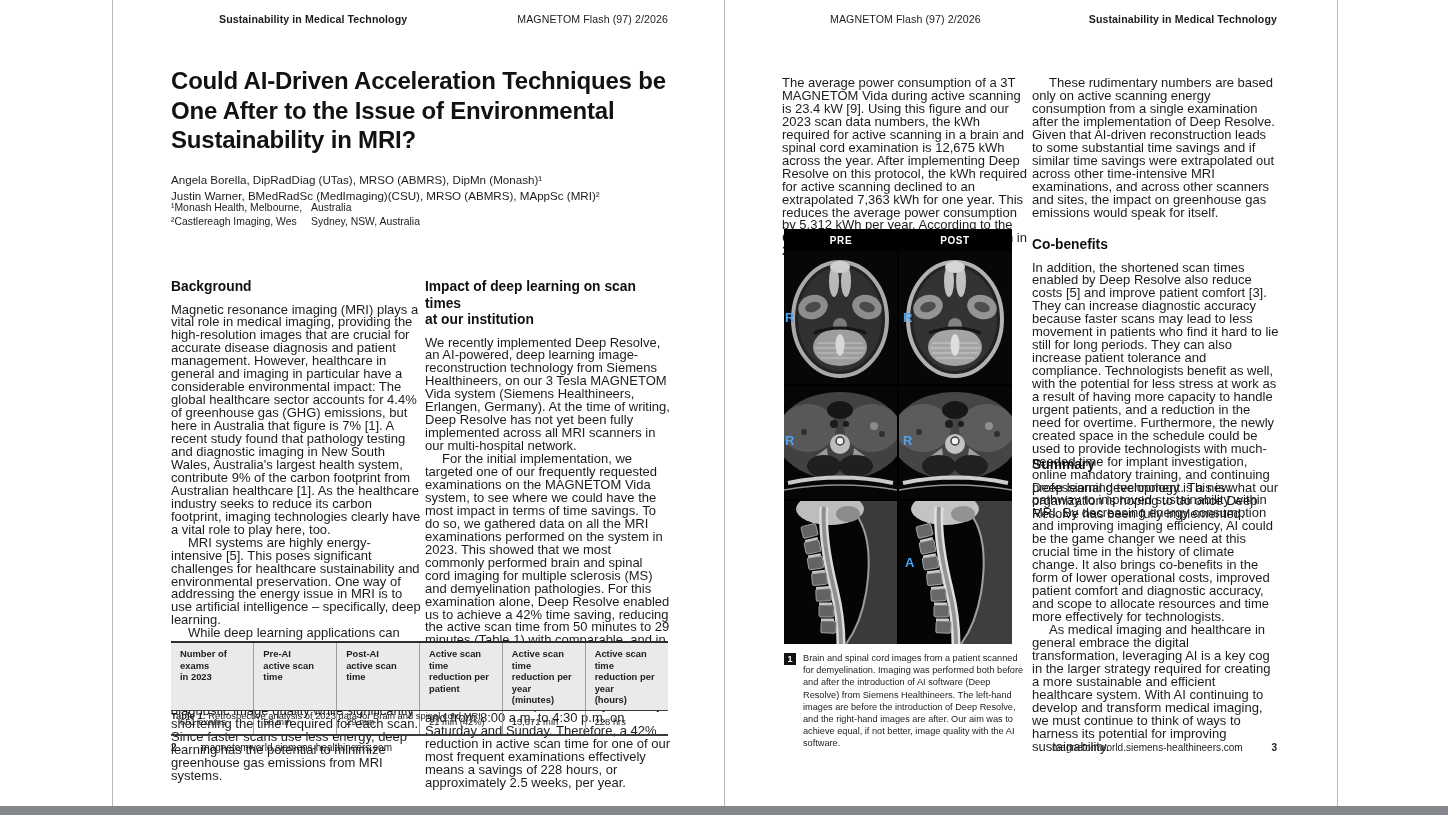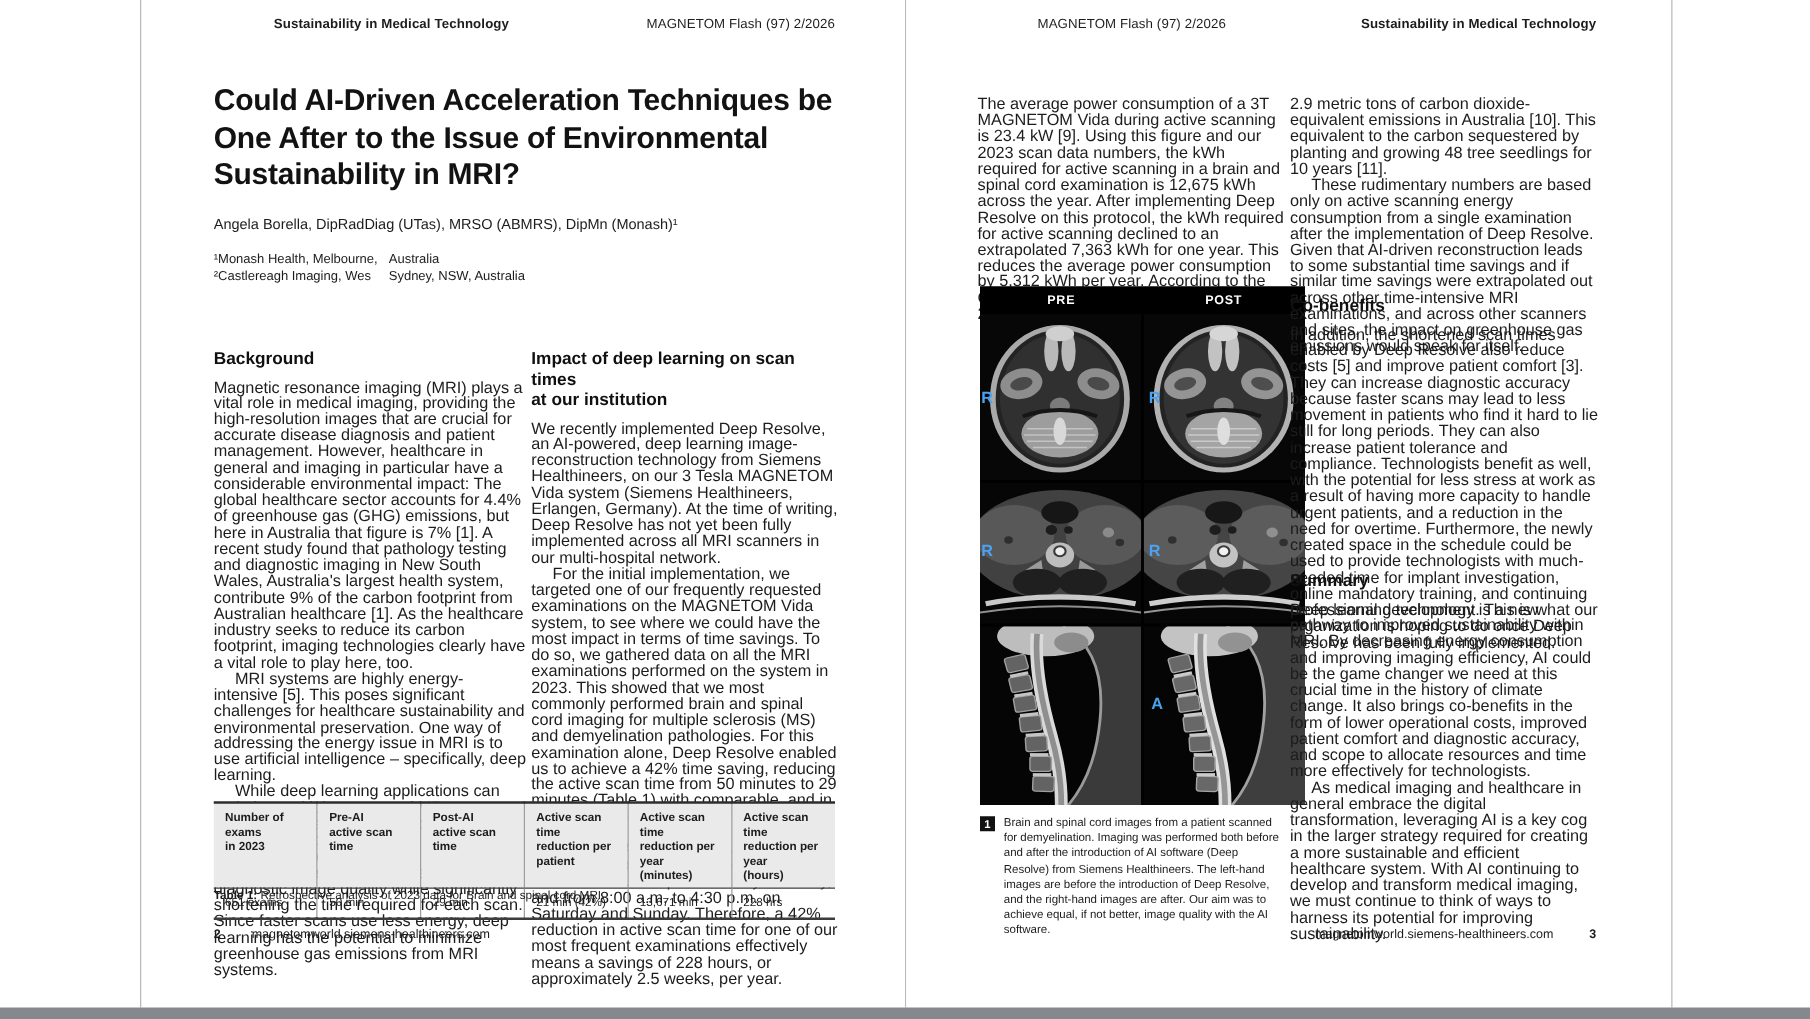--- a/index.html
+++ b/index.html
@@ -44,21 +44,21 @@
   .results-table th{ font-size:9.4px; font-weight:700; line-height:11.6px; white-space:pre-line;
     border-bottom:1.5px solid #3c3c3c; height:46px; }
   .results-table td{ font-size:9.4px; line-height:11.6px; height:25px; }
   .table-caption{ position:absolute; left:170px; top:714px; width:500px; font-size:9.4px; line-height:12px; }
   .table-caption b{ font-weight:700; }
 
   .page-footer{ position:absolute; top:746px; font-size:10px; }
   .pf-num{ font-weight:700; }
 
   
-  .mri-figure{ position:absolute; left:784px; top:233px; width:260px; height:415px;
+  .mri-figure{ position:absolute; left:784px; top:233px; width:228px; height:415px;
     background:#000; display:flex; flex-direction:column; }
   .mri-band{ height:22px; display:flex; align-items:center; }
   .mri-band span{ flex:1; text-align:center; color:#fff; font-size:10px; font-weight:700; letter-spacing:.6px; }
   .mri-row{ display:flex; gap:2px; margin-bottom:2px; }
   .mri-row:last-child{ margin-bottom:0; }
   .mri-cell{ position:relative; flex:1; overflow:hidden; background:#050505; }
   .mri-cell svg{ display:block; width:100%; height:100%; }
   .r1{ height:133px; } .r2{ height:113px; } .r3{ height:143px; }
   .orient-marker{ position:absolute; color:var(--marker-blue); font-weight:700; font-size:13px; }
 
@@ -74,20 +74,21 @@
 
   <div class="page" id="page-left">
 
     <div class="running-head rh-left rh-bold" style="left:58px; width:300px;">Sustainability in Medical Technology</div>
     <div class="running-head rh-right" style="left:255px; width:300px;">MAGNETOM Flash (97) 2/2026</div>
 
     <h1 class="article-title" style="left:58px;">Could AI-Driven Acceleration Techniques be One After to the Issue of Environmental Sustainability in MRI?</h1>
 
     <div class="authors" style="left:58px;">
       <div>Angela Borella, DipRadDiag (UTas), MRSO (ABMRS), DipMn (Monash)¹</div>
+      <div>Justin Warner, BMedRadSc (MedImaging)(CSU), MRSO (ABMRS), MAppSc (MRI)²</div>
     </div>
 
     <div class="affiliations" style="left:58px;">
       <div><span class="affil-left">¹Monash Health, Melbourne,</span><span>Australia</span></div>
       <div><span class="affil-left">²Castlereagh Imaging, Wes</span><span>Sydney, NSW, Australia</span></div>
     </div>
 
     <div class="col" style="left:58px; top:283px; width:251px;">
       <h2>Background</h2>
       <div>
@@ -319,21 +320,20 @@
       </div>
     </div>
 
     <div class="fig-caption" style="left:59px;">
       <span class="fig-num">1</span>
       <span class="fig-text">Brain and spinal cord images from a patient scanned for demyelination. Imaging was performed both before and after the introduction of AI software (Deep Resolve) from Siemens Healthineers. The left-hand images are before the introduction of Deep Resolve, and the right-hand images are after. Our aim was to achieve equal, if not better, image quality with the AI software.</span>
     </div>
 
     <div class="col" style="left:307px; top:81px; width:247px; height:680px;">
       <div style="position:absolute; left:0; right:0; top:0;">
-          <p class="para">2.9 metric tons of carbon dioxide-equivalent emissions in Australia [10]. This equivalent to the carbon sequestered by planting and growing 48 tree seedlings for 10 years [11].</p>
           <p class="para indent">These rudimentary numbers are based only on active scanning energy consumption from a single examination after the implementation of Deep Resolve. Given that AI-driven reconstruction leads to some substantial time savings and if similar time savings were extrapolated out across other time-intensive MRI examinations, and across other scanners and sites, the impact on greenhouse gas emissions would speak for itself.</p>
         </div>
 
       <div style="position:absolute; left:0; right:0; top:160px;">
         <h2>Co-benefits</h2>
         <div>
             <p class="para">In addition, the shortened scan times enabled by Deep Resolve also reduce costs [5] and improve patient comfort [3]. They can increase diagnostic accuracy because faster scans may lead to less movement in patients who find it hard to lie still for long periods. They can also increase patient tolerance and compliance. Technologists benefit as well, with the potential for less stress at work as a result of having more capacity to handle urgent patients, and a reduction in the need for overtime. Furthermore, the newly created space in the schedule could be used to provide technologists with much-needed time for implant investigation, online mandatory training, and continuing professional development. This is what our organization is hoping to do once Deep Resolve has been fully implemented.</p>
           </div>
       </div>
 

